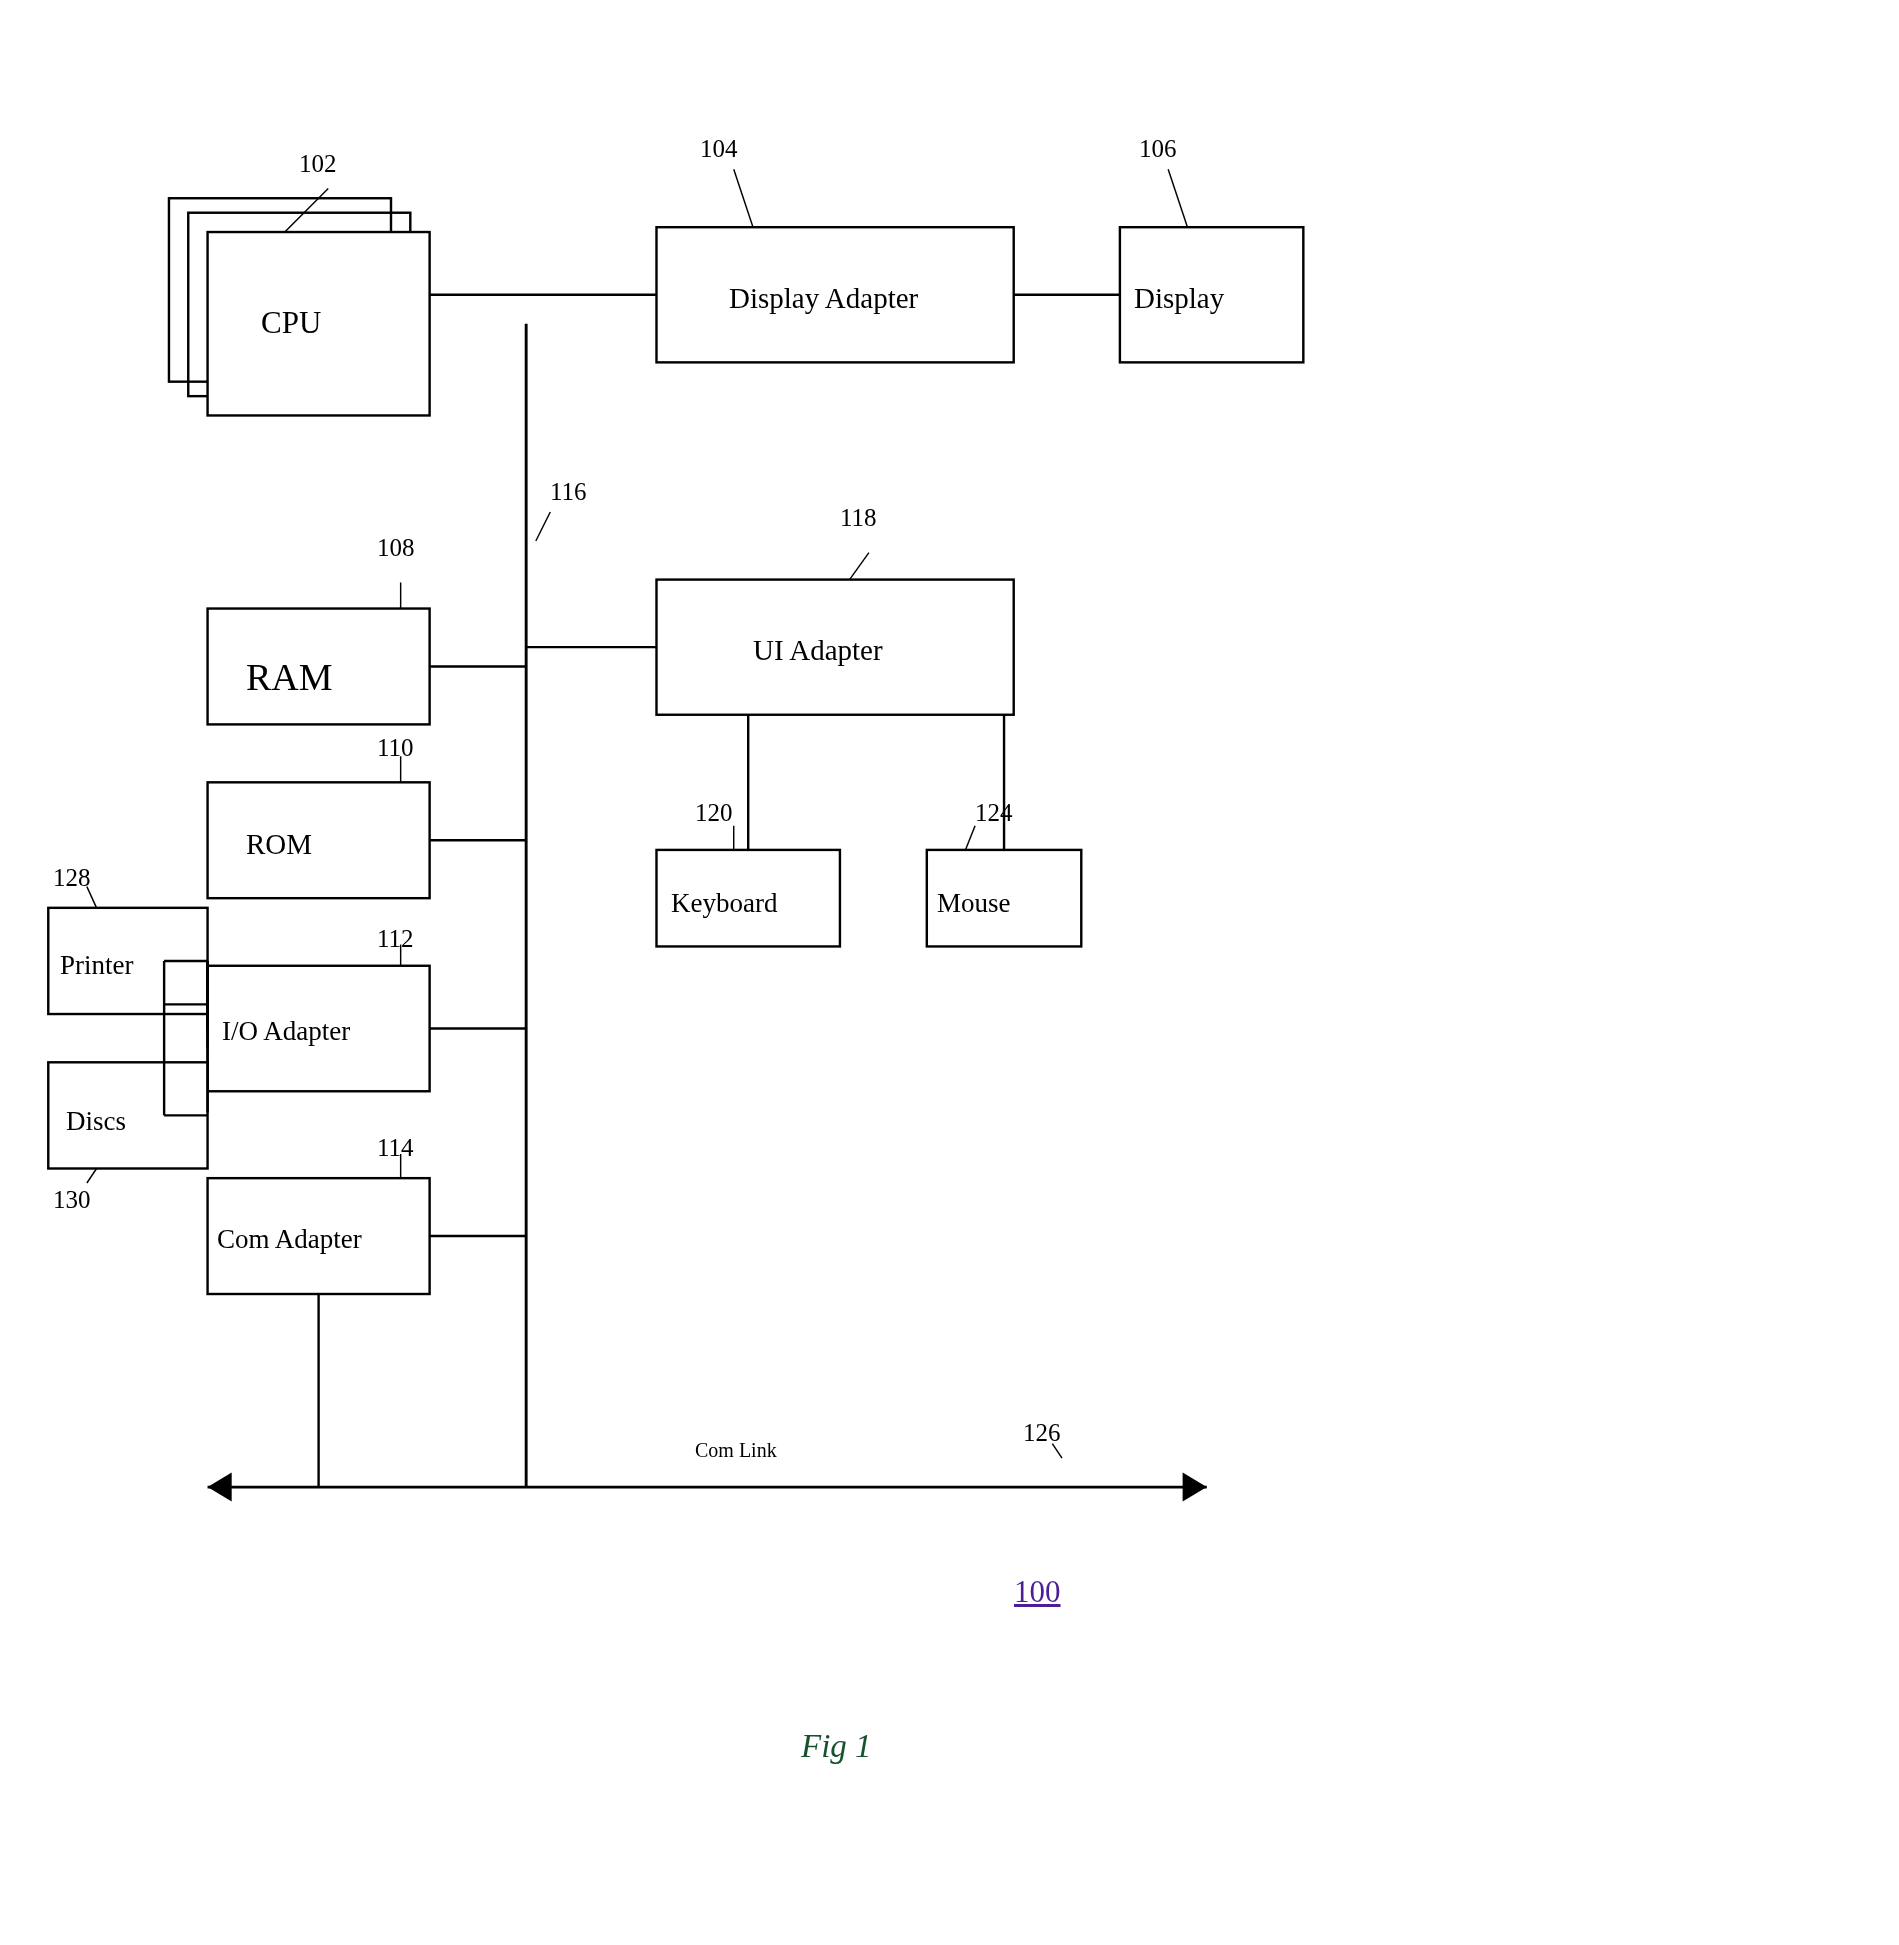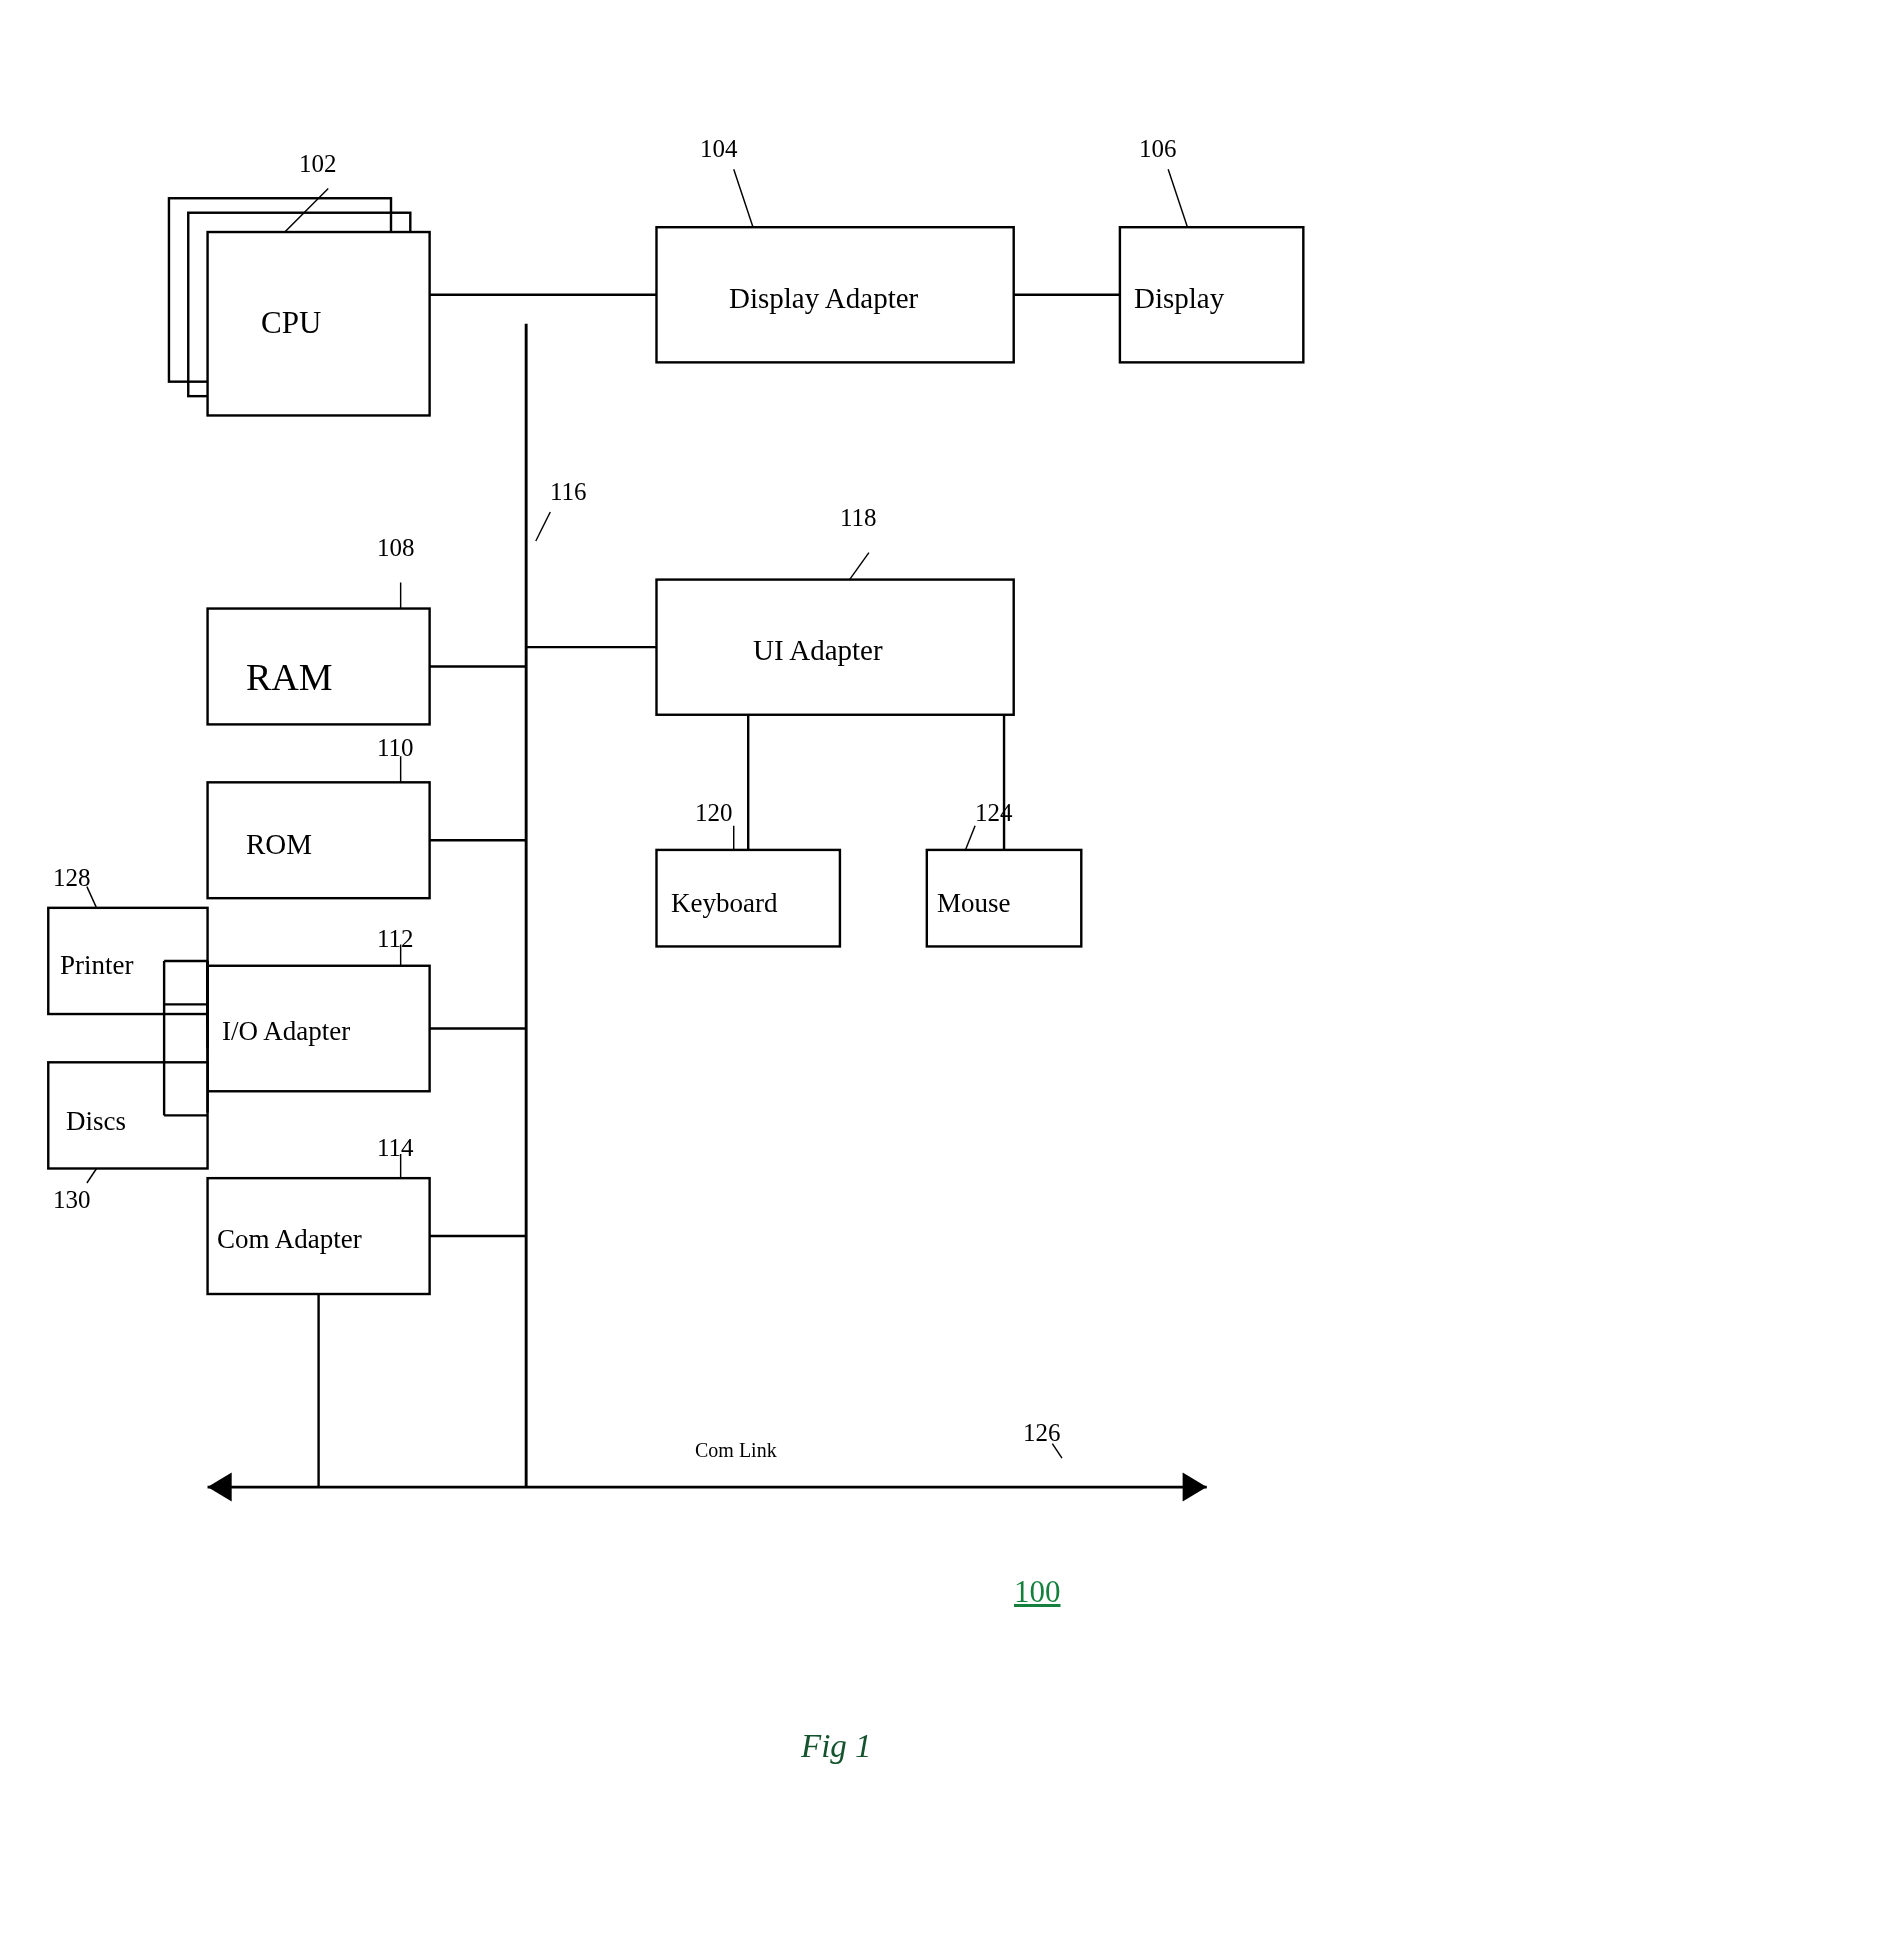--- a/index.html
+++ b/index.html
@@ -35,21 +35,21 @@
       font-style: italic;
     }
     .ref-num {
       position: absolute;
       font-size: 25px;
       color: #000;
     }
     .underlined-label {
       position: absolute;
       font-size: 27px;
-      color: #15803d;
+      color: #4c1d95;
       text-decoration: underline;
     }
   </style>
 </head>
 <body>
 
 <div class="diagram-container">
   <svg xmlns="http://www.w3.org/2000/svg" viewBox="0 0 1967 2015" width="1899" height="1946">
 
     <rect x="175" y="205" width="230" height="190" fill="none" stroke="#000" stroke-width="2.5"></rect>

